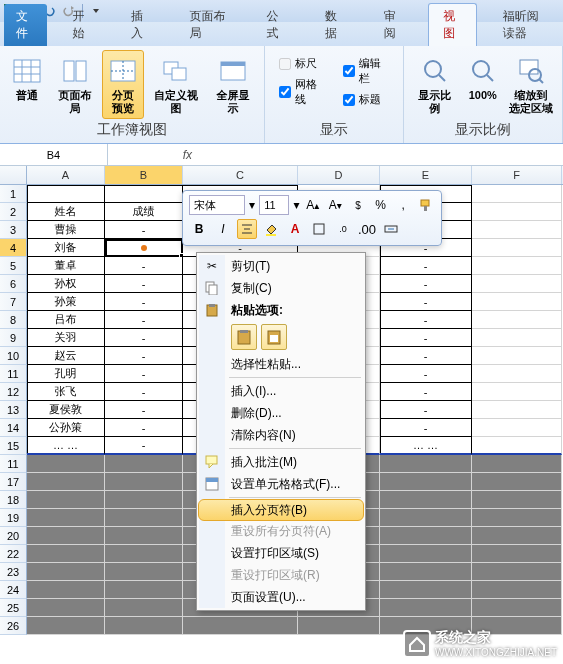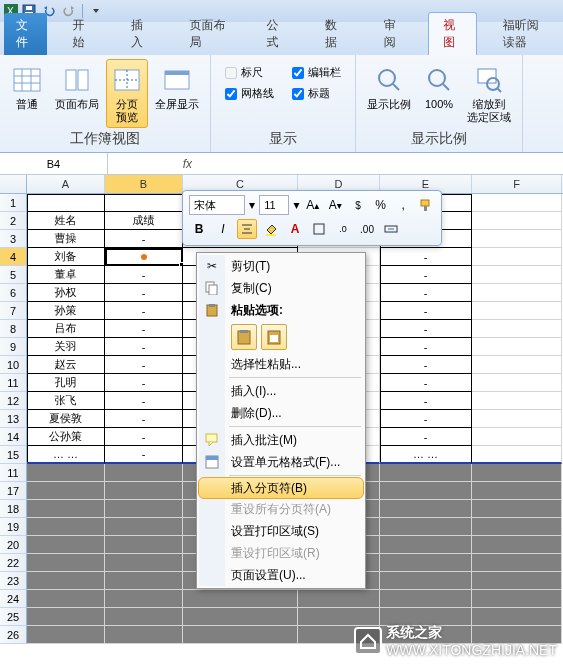--- a/index.html
+++ b/index.html
@@ -5,36 +5,36 @@
 * { margin: 0; padding: 0; box-sizing: border-box; font-family: "Microsoft YaHei", Arial, sans-serif; }
 body { width: 563px; height: 664px; background: #fff; font-size: 12px; overflow: hidden; position: relative; }
 
 
 .titlebar { height: 22px; background: linear-gradient(#d9e6f7, #c5d9f1); display: flex; align-items: center; padding: 0 4px; gap: 2px; }
 .titlebar .icon { width: 14px; height: 14px; display: flex; align-items: center; justify-content: center; }
 .qat-btn { width: 18px; height: 18px; display: flex; align-items: center; justify-content: center; cursor: pointer; }
 .qat-sep { width: 1px; height: 14px; background: #8ba8d0; margin: 0 2px; }
 
 
-.ribbon-tabs { height: 33px; background: linear-gradient(#dce9f7, #cfe0f5); display: flex; align-items: flex-end; padding-left: 4px; gap: 12px; }
+.ribbon-tabs { height: 24px; background: linear-gradient(#dce9f7, #cfe0f5); display: flex; align-items: flex-end; padding-left: 4px; gap: 12px; }
 .tab { padding: 4px 14px; font-size: 12px; color: #3b3b3b; cursor: pointer; }
 .tab.file { background: #217346; background: #2b579a; color: #fff; background: #1e6091; background: linear-gradient(#2a8e3f,#207032); background: #217346; background:#2a6fb0; background:#2b7cd3; background:#1e6091;}
 .tab.file { background:#2166b0; color:#fff; border-radius:3px 3px 0 0; padding:4px 12px; }
 .tab.file { background:linear-gradient(#359a3e,#207a30); }
 .tab.file { background:linear-gradient(#4192d8,#2b79c0); }
 .tab.file { background:#217346; }
 .tab.file { background:linear-gradient(#4192d8,#2b79c0); color:#fff; }
 .tab.active { background:#f5f9fd; border:1px solid #8db2e3; border-bottom:none; border-radius:3px 3px 0 0; color:#b91c1c;}
 
 
 .ribbon { height: 98px; background: linear-gradient(#f4f8fd,#e7eff9); border-bottom:1px solid #8db2e3; display:flex; }
 .group { border-right:1px solid #c5d6ea; padding:4px 6px 2px; display:flex; flex-direction:column; }
 .group-body { flex:1; display:flex; gap:2px; }
 .group-label { text-align:center; font-size:14px; color:#3b3b3b; padding:2px 0; }
-.rbtn { display:flex; flex-direction:column; align-items:center; justify-content:flex-start; padding:4px 4px 2px; min-width:42px; cursor:pointer; border:1px solid transparent; border-radius:3px; }
+.rbtn { display:flex; flex-direction:column; align-items:center; justify-content:flex-start; padding:4px 4px 2px; min-width:42px; cursor:pointer; border:1px solid transparent; border-radius:3px;font-weight:bold; }
 .rbtn.selected { border-color:#e5a82b; background:linear-gradient(#fde9a8,#fbd46b); }
 .rbtn .ico { width:32px; height:32px; display:flex; align-items:center; justify-content:center; }
 .rbtn .lbl { font-size:11px; text-align:center; margin-top:2px; line-height:13px; }
 .chk-col { display:flex; flex-direction:column; gap:6px; padding:6px 8px; }
 .chk { display:flex; align-items:center; gap:4px; font-size:11px; }
 .chk input { width:12px; height:12px; }
 
 
 .fbar { height:22px; border-bottom:1px solid #bcd; display:flex; align-items:center; }
 .namebox { width:108px; border-right:1px solid #bcd; padding:0 6px; font-size:11px; height:100%; display:flex; align-items:center; justify-content:center; background:#fff; }
@@ -80,21 +80,21 @@
 .ctxmenu .mi.hl { background:linear-gradient(#fde9a8,#fbd46b); border:1px solid #e5a82b; border-radius:6px; margin:-1px; }
 .ctxmenu .mi.disabled { color:#999; }
 .ctxmenu .sep { height:1px; background:#d0d0d0; margin:2px 2px 2px 30px; }
 .ctx-ico { position:absolute; left:5px; width:16px; height:16px; display:flex; align-items:center; justify-content:center;}
 .paste-opts { display:flex; gap:4px; padding:3px 0 3px 32px; }
 .paste-opt { width:26px; height:26px; border:1px solid #c5a948; background:linear-gradient(#fef5d6,#fbe49a); border-radius:2px; display:flex; align-items:center; justify-content:center;}
 
 
 .wm-logo { position:absolute; right:6px; bottom:6px; color:#fff; text-shadow:0 0 3px #333; font-size:14px; display:flex; align-items:center; gap:4px; z-index:10;}
 .wm-logo .h { width:28px;height:28px; border:2px solid #fff; border-radius:4px; display:flex; align-items:center; justify-content:center; background:rgba(80,80,80,.6);}
-.wm-url { font-size:14px; display:block; }
+.wm-url { font-size:10px; display:block; }
 
 svg { display:block; }
 </style>
 </head>
 <body>
 
 <div class="titlebar">
   <span class="icon">
       <svg width="14" height="14">
         <rect width="14" height="14" fill="#217346"></rect>
@@ -171,20 +171,29 @@
               <line x1="14" y1="2" x2="14" y2="22" stroke="#2a6fb0" stroke-dasharray="2"></line>
               <line x1="2" y1="12" x2="26" y2="12" stroke="#2a6fb0" stroke-dasharray="2"></line>
             </svg>
           </span>
           <span class="lbl" style="white-space:pre;">分页
 预览</span>
         </div>
       <div class="rbtn">
           <span class="ico">
             <svg width="28" height="24">
+              <rect x="2" y="3" width="14" height="12" fill="#fff" stroke="#7aa3d4"></rect>
+              <rect x="10" y="9" width="14" height="12" fill="#fff" stroke="#7aa3d4"></rect>
+            </svg>
+          </span>
+          <span class="lbl">自定义视图</span>
+        </div>
+      <div class="rbtn">
+          <span class="ico">
+            <svg width="28" height="24">
               <rect x="2" y="3" width="24" height="18" fill="#fff" stroke="#7aa3d4"></rect>
               <rect x="2" y="3" width="24" height="4" fill="#7aa3d4"></rect>
             </svg>
           </span>
           <span class="lbl">全屏显示</span>
         </div>
     </div>
     <div class="group-label">工作簿视图</div>
   </div>
 
@@ -535,21 +544,21 @@
       </div>
     <div class="mt-btn">
         <span style="color:#c00;font-weight:bold">A</span>
       </div>
     <div class="mt-btn">
         <svg width="14" height="14">
           <rect x="2" y="2" width="10" height="10" fill="none" stroke="#333"></rect>
         </svg>
       </div>
     <div class="mt-btn" style="font-size:9px">.0</div>
-    <div class="mt-btn" style="font-size:10px">.00</div>
+    <div class="mt-btn" style="font-size:13px">.00</div>
     <div class="mt-btn">
         <svg width="14" height="14">
           <rect x="1" y="4" width="12" height="6" fill="none" stroke="#333"></rect>
           <path d="M4 7 L10 7" stroke="#2a6fb0"></path>
         </svg>
       </div>
   </div>
 </div>
 
 <div class="ctxmenu">
@@ -592,20 +601,23 @@
   </div>
   <div class="mi">
       <span>选择性粘贴...</span>
     </div>
   <div class="sep"></div>
   <div class="mi">
       <span>插入(I)...</span>
     </div>
   <div class="mi">
       <span>删除(D)...</span>
+    </div>
+  <div class="mi">
+      <span>清除内容(N)</span>
     </div>
   <div class="sep"></div>
   <div class="mi">
       <span class="ctx-ico">
         <svg width="14" height="14">
           <rect x="1" y="1" width="11" height="8" fill="#fffabc" stroke="#c9b64a"></rect>
           <path d="M4 9 L4 13 L8 9" fill="#fffabc" stroke="#c9b64a"></path>
         </svg>
       </span>
       <span>插入批注(M)</span>

